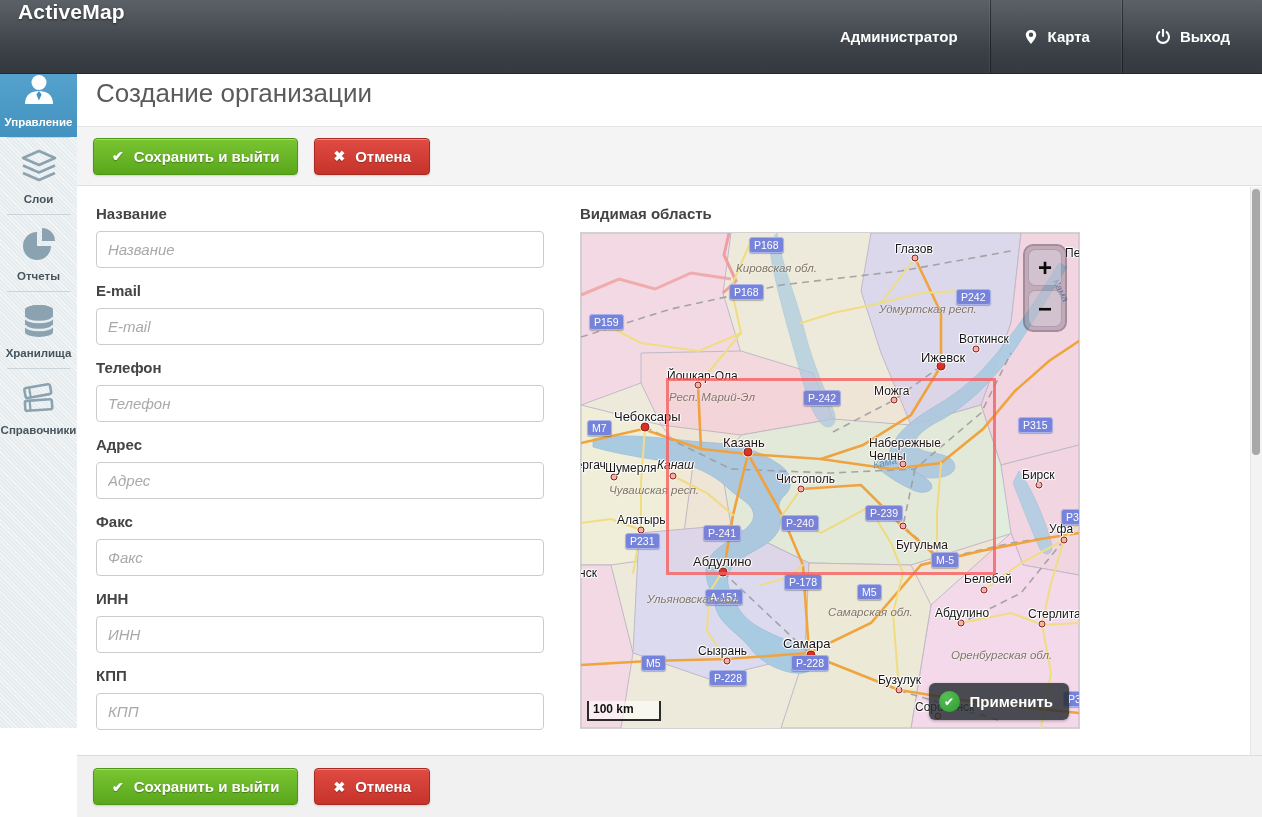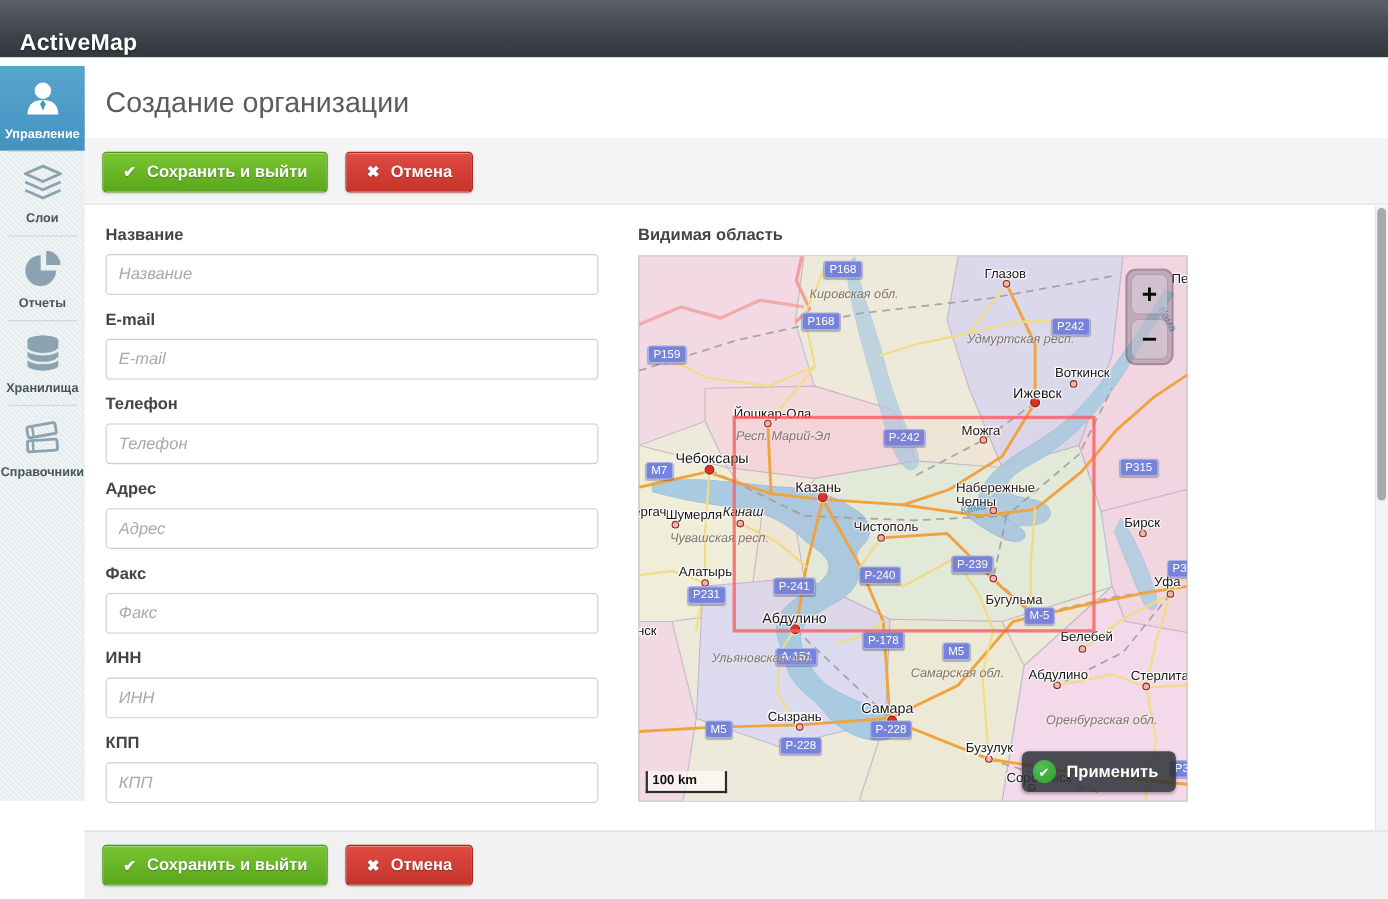--- a/index.html
+++ b/index.html
@@ -1,21 +1,21 @@
 <!DOCTYPE html>
 <html><head>
 <meta charset="utf-8">
 <style>
   * { margin:0; padding:0; box-sizing:border-box; }
   html,body { width:1262px; height:817px; overflow:hidden; font-family:"Liberation Sans", sans-serif; background:#fff; }
 
   
-  .header { position:absolute; left:0; top:0; width:1262px; height:52px;
+  .header { position:absolute; left:0; top:0; width:1262px; height:74px;
     background:linear-gradient(#5b6167,#3a4046 70%,#33393f); border-bottom:1px solid #23282c;
-    display:flex; align-items:flex-end; z-index:30;}
+    display:flex; align-items:flex-start; z-index:30;}
   .brand { color:#fff; font-size:21px; font-weight:bold; padding-left:18px; text-shadow:0 1px 2px rgba(0,0,0,.5); letter-spacing:.2px;}
   .header-right { margin-left:auto; display:flex; height:100%; align-items:stretch; }
   .header-item { display:flex; align-items:center; gap:9px; padding:0 32px; color:#fff; font-size:15px; font-weight:bold; cursor:pointer; }
   .header-item + .header-item { border-left:1px solid rgba(0,0,0,.45); box-shadow:-1px 0 0 rgba(255,255,255,.07); }
   .hicon { width:16px; height:16px; flex:0 0 auto; }
 
   
   .sidebar { position:absolute; left:0; top:60px; width:77px; height:668px;
     background:#e7edef;
     background-image:repeating-linear-gradient(45deg, rgba(255,255,255,.5) 0 1px, rgba(0,0,0,0) 1px 3px);
@@ -94,20 +94,38 @@
     box-shadow:0 1px 3px rgba(0,0,0,.3); }
   .apply-check { width:21px; height:21px; border-radius:50%; background:radial-gradient(circle at 35% 30%, #55c055, #2f9a2f);
     color:#fff; font-size:12px; display:flex; align-items:center; justify-content:center; }
   .apply-label { color:#fff; font-size:15px; font-weight:bold; }
 </style>
 </head>
 <body>
 
 <div class="header">
   <div class="brand">ActiveMap</div>
+  <div class="header-right">
+    <div class="header-item">
+      <span>Администратор</span>
+    </div>
+    <div class="header-item">
+      <svg class="hicon" viewBox="0 0 16 16">
+        <path d="M8 1 C4.9 1 2.8 3.2 2.8 6 C2.8 9.4 8 15 8 15 C8 15 13.2 9.4 13.2 6 C13.2 3.2 11.1 1 8 1 Z M8 8 A2.2 2.2 0 1 1 8 3.6 A2.2 2.2 0 0 1 8 8 Z" fill="#fff"></path>
+      </svg>
+      <span>Карта</span>
+    </div>
+    <div class="header-item">
+      <svg class="hicon" viewBox="0 0 16 16">
+        <path d="M8 0.8 L8 7" stroke="#fff" stroke-width="2.1" stroke-linecap="round" fill="none"></path>
+        <path d="M4.3 3.2 A6 6 0 1 0 11.7 3.2" stroke="#fff" stroke-width="2.1" stroke-linecap="round" fill="none"></path>
+      </svg>
+      <span>Выход</span>
+    </div>
+  </div>
 </div>
 
 <div class="sidebar">
   <div class="side-item active">
     <svg class="sicon" viewBox="0 0 40 40">
       <circle cx="20" cy="12.5" r="7.5" fill="#fff"></circle>
       <path d="M6,34 C6,24 13,21 20,21 C27,21 34,24 34,34 Z" fill="#fff"></path>
       <path d="M20,21 l2.6,3.5 -2.6,6 -2.6,-6 Z" fill="#4492c0"></path>
     </svg>
     <span class="slabel">Управление</span>

